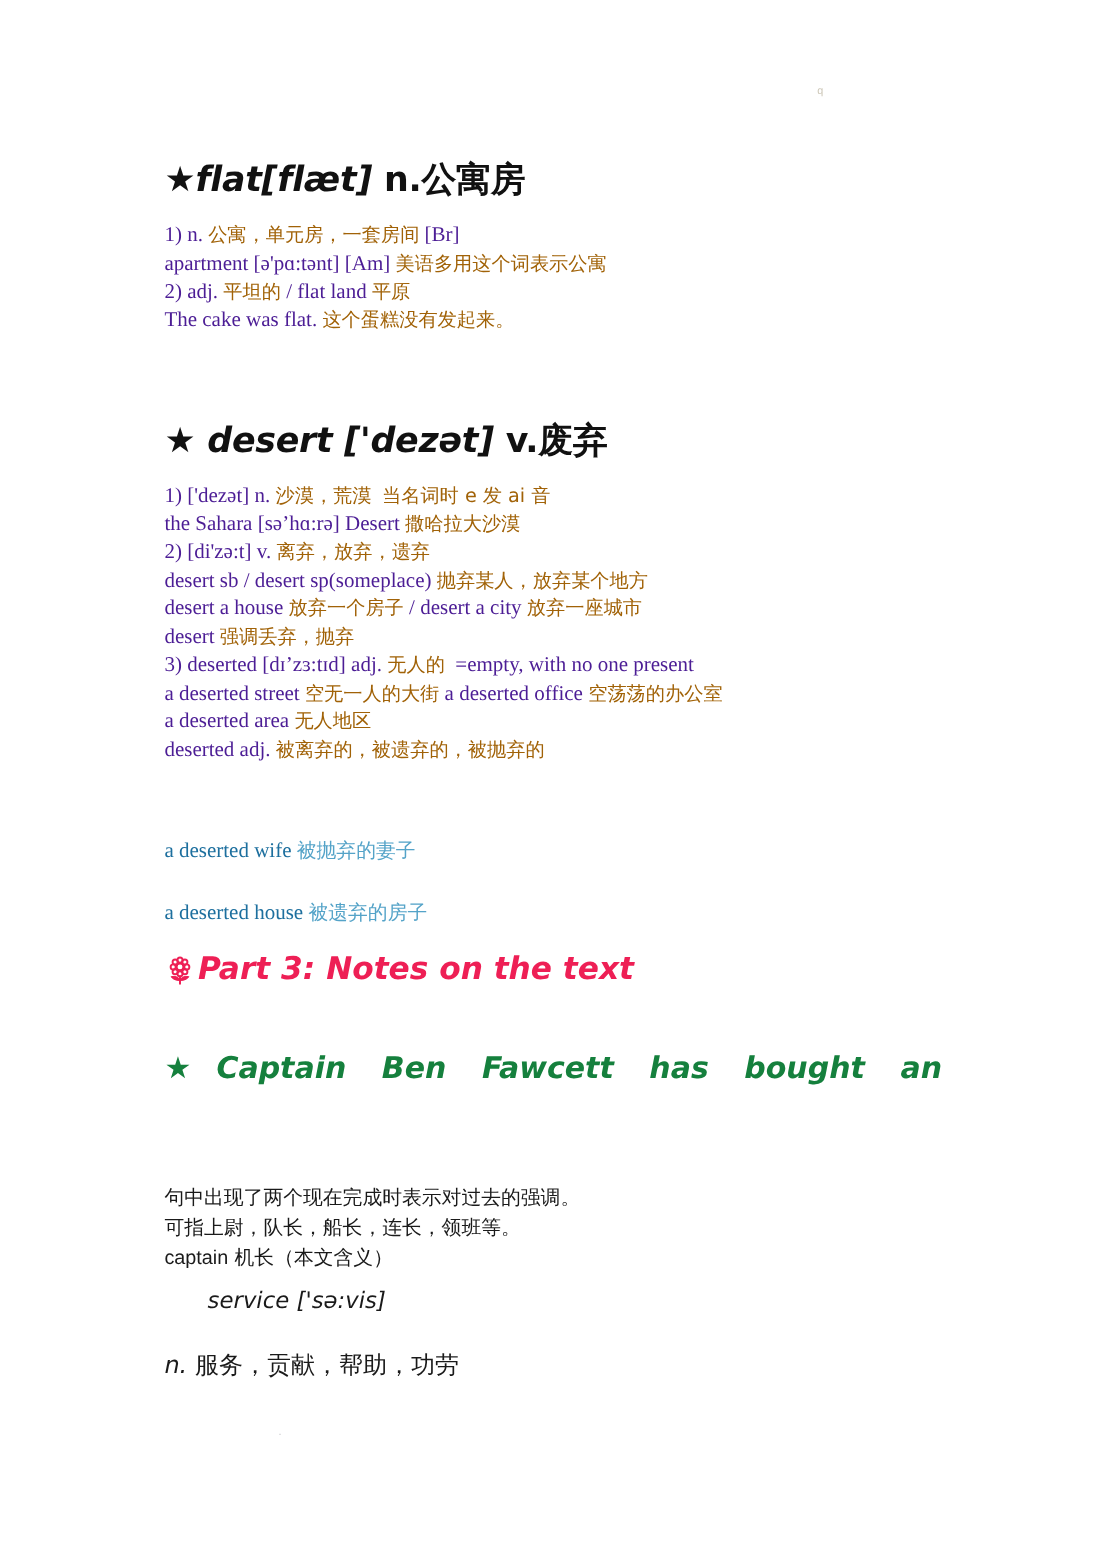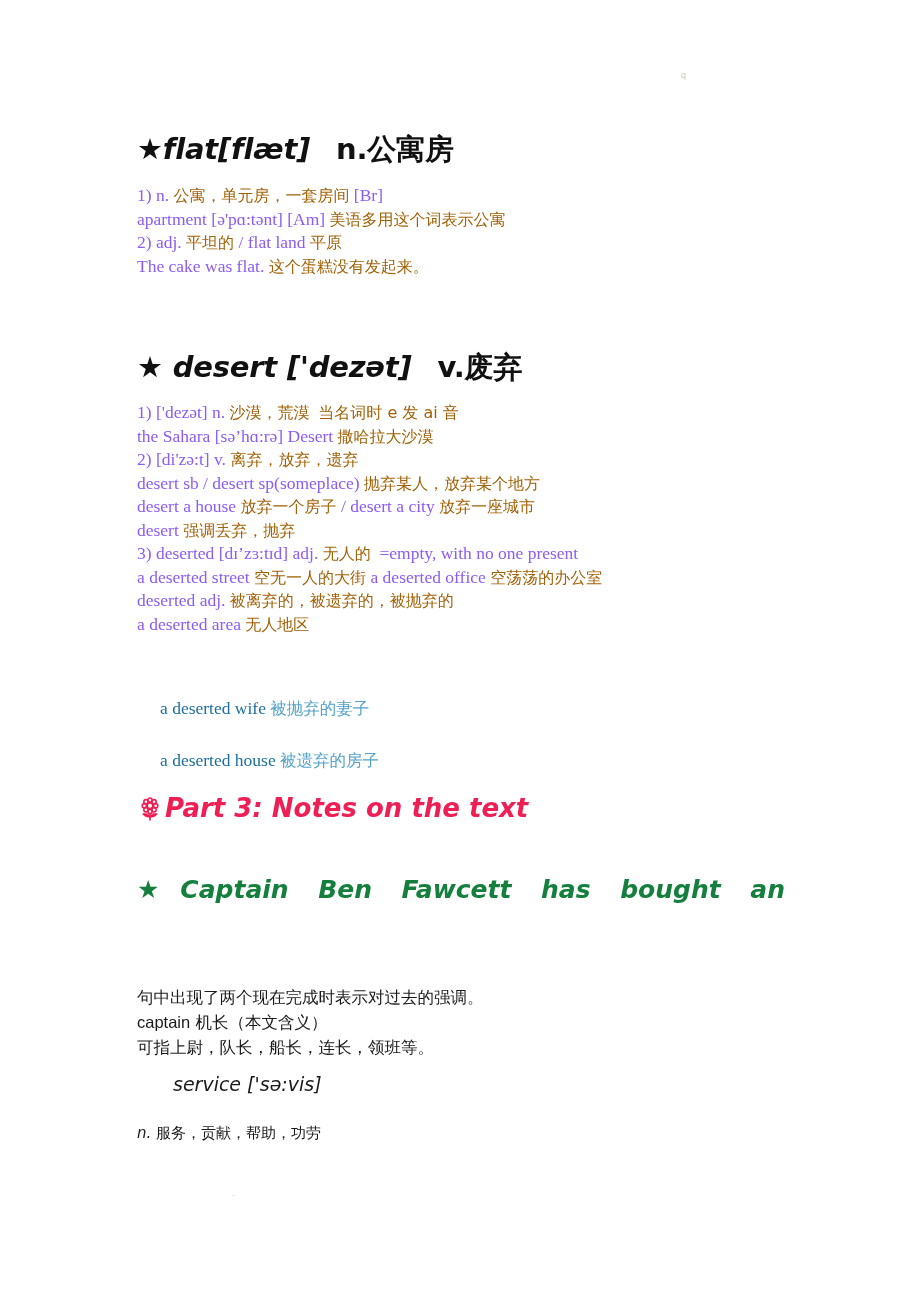--- a/index.html
+++ b/index.html
@@ -46,46 +46,44 @@
     font-weight: bold;
     font-style: italic;
     font-size: 29px;
     color: #111111;
     letter-spacing: -0.2px;
     white-space: nowrap;
   }
   h1.word-head .cjk {
     font-style: normal;
     font-family: "DejaVu Sans", sans-serif;
-    margin-left: 16px;
   }
   h1.word-head .star { font-style: normal; }
 
   
   .gloss {
     font-family: "Liberation Serif", serif;
     font-size: 17.5px;
     line-height: 23.5px;
     color: #1d6f9e;
     white-space: nowrap;
   }
   .gloss .cn {
     color: #a16207;
     font-family: "DejaVu Sans", sans-serif;
     font-size: 16px;
   }
-  .gloss .en { color: #8b5cf6; }
+  .gloss .en { color: #4c1d95; }
 
   .spaced-line {
     font-family: "Liberation Serif", serif;
     font-size: 17.5px;
     line-height: 23.5px;
     color: #1d6f9e;
     white-space: nowrap;
-    margin-left: 23px;
   }
   .spaced-line .cn {
     color: #54a3c8;
     font-family: "DejaVu Sans", sans-serif;
     font-size: 16.5px;
   }
 
   
   .part-head {
     font-family: "DejaVu Sans", sans-serif;
@@ -145,21 +143,21 @@
   .phon {
     font-family: "DejaVu Sans", sans-serif;
     font-style: italic;
     font-size: 19px;
     color: #1a1a1a;
     white-space: nowrap;
     margin-left: 36px;
   }
   .def {
     font-family: "DejaVu Sans", sans-serif;
-    font-size: 15px;
+    font-size: 20px;
     color: #1a1a1a;
     white-space: nowrap;
   }
   .def .lat {
     font-family: "DejaVu Sans", sans-serif;
     font-style: italic;
   }
 </style>
 </head>
 <body>
@@ -185,22 +183,22 @@
 
   <div class="content" style="top:401px;">
     <div class="gloss"><span class="en">1) ['dezət] n.</span> <span class="cn">沙漠，荒漠</span>&nbsp; <span class="cn">当名词时 e 发 ai 音</span></div>
     <div class="gloss"><span class="en">the Sahara [sə’hɑ:rə] Desert</span> <span class="cn">撒哈拉大沙漠</span></div>
     <div class="gloss"><span class="en">2) [di'zə:t] v.</span> <span class="cn">离弃，放弃，遗弃</span></div>
     <div class="gloss"><span class="en">desert sb / desert sp(someplace)</span> <span class="cn">抛弃某人，放弃某个地方</span></div>
     <div class="gloss"><span class="en">desert a house</span> <span class="cn">放弃一个房子</span> <span class="en">/ desert a city</span> <span class="cn">放弃一座城市</span></div>
     <div class="gloss"><span class="en">desert</span> <span class="cn">强调丢弃，抛弃</span></div>
     <div class="gloss"><span class="en">3) deserted [dɪ’zɜ:tɪd] adj.</span> <span class="cn">无人的</span>&nbsp; <span class="en">=empty, with no one present</span></div>
     <div class="gloss"><span class="en">a deserted street</span> <span class="cn">空无一人的大街</span>&nbsp;<span class="en">a deserted office</span> <span class="cn">空荡荡的办公室</span></div>
+    <div class="gloss"><span class="en">a deserted area</span> <span class="cn">无人地区</span></div>
     <div class="gloss"><span class="en">deserted adj.</span> <span class="cn">被离弃的，被遗弃的，被抛弃的</span></div>
-    <div class="gloss"><span class="en">a deserted area</span> <span class="cn">无人地区</span></div>
   </div>
 
   <div class="content" style="top:697px;">
     <div class="spaced-line"><span>a deserted wife</span> <span class="cn">被抛弃的妻子</span></div>
   </div>
   <div class="content" style="top:749px;">
     <div class="spaced-line"><span>a deserted house</span> <span class="cn">被遗弃的房子</span></div>
   </div>
 
   <div class="content" style="top:793px;">
@@ -228,22 +226,22 @@
   </div>
 
   <div class="content" style="top:855px; width:650px;">
     <div class="sentence-head">
       <span class="line1"><span class="star">★</span><span>Captain Ben Fawcett has bought an</span></span>
     </div>
   </div>
 
   <div class="content" style="top:985px;">
     <div class="note">句中出现了两个现在完成时表示对过去的强调。</div>
+    <div class="note">可指上尉，队长，船长，连长，领班等。</div>
     <div class="note"><span class="lat">captain</span> <span>机长（本文含义）</span></div>
-    <div class="note">可指上尉，队长，船长，连长，领班等。</div>
   </div>
 
   <div class="content" style="top:1073px;">
     <div class="phon">service ['sə:vis]</div>
   </div>
 
   <div class="content" style="top:1124px;">
     <div class="def"><span class="lat">n.</span> <span>服务，贡献，帮助，功劳</span></div>
   </div>
 

